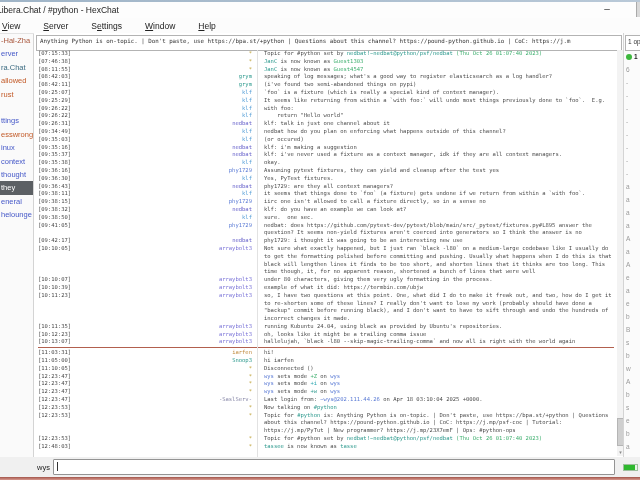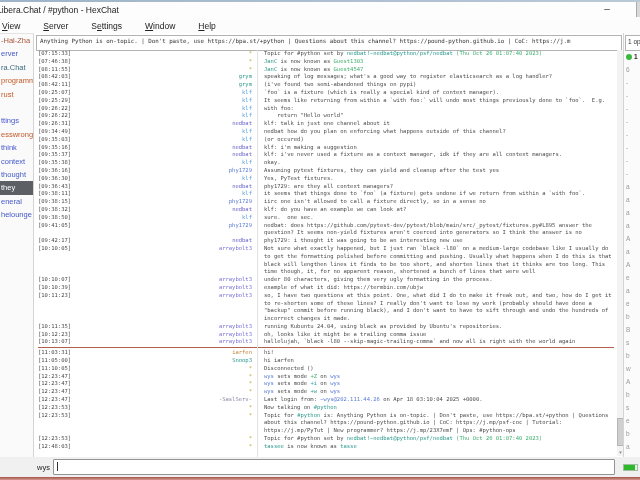--- a/index.html
+++ b/index.html
@@ -75,26 +75,26 @@
     <div class="menuitem"><u>S</u>erver</div>
     <div class="menuitem">S<u>e</u>ttings</div>
     <div class="menuitem"><u>W</u>indow</div>
     <div class="menuitem"><u>H</u>elp</div>
   </div>
 
 <div class="sidebar">
     <div class="tree-item" style="color: rgb(168, 86, 60);">-Hal-Zha</div>
     <div class="tree-item" style="color: rgb(69, 88, 200);">erver</div>
     <div class="tree-item" style="color: rgb(58, 106, 128);">ra.Chat</div>
-    <div class="tree-item" style="color: rgb(194, 90, 40);">programm</div>
+    <div class="tree-item" style="color: rgb(194, 90, 40);">allowed</div>
     <div class="tree-item" style="color: rgb(194, 90, 40);">rust</div>
     <div class="tree-item" style="color: rgb(77, 77, 77);"></div>
     <div class="tree-item" style="color: rgb(69, 88, 200);">ttings</div>
     <div class="tree-item" style="color: rgb(194, 90, 40);">esswrong</div>
-    <div class="tree-item" style="color: rgb(69, 88, 200);">think</div>
+    <div class="tree-item" style="color: rgb(69, 88, 200);">inux</div>
     <div class="tree-item" style="color: rgb(69, 88, 200);">context</div>
     <div class="tree-item" style="color: rgb(69, 88, 200);">thought</div>
     <div class="tree-item sel">they</div>
     <div class="tree-item" style="color: rgb(69, 88, 200);">eneral</div>
     <div class="tree-item" style="color: rgb(69, 88, 200);">helounge</div>
   </div>
 
 <div class="chatpanel">
   <div class="topicbar">Anything Python is on-topic. | Don't paste, use https://bpa.st/+python | Questions about this channel? https://pound-python.github.io | CoC: https://j.m</div>
   <div class="chatlog">

